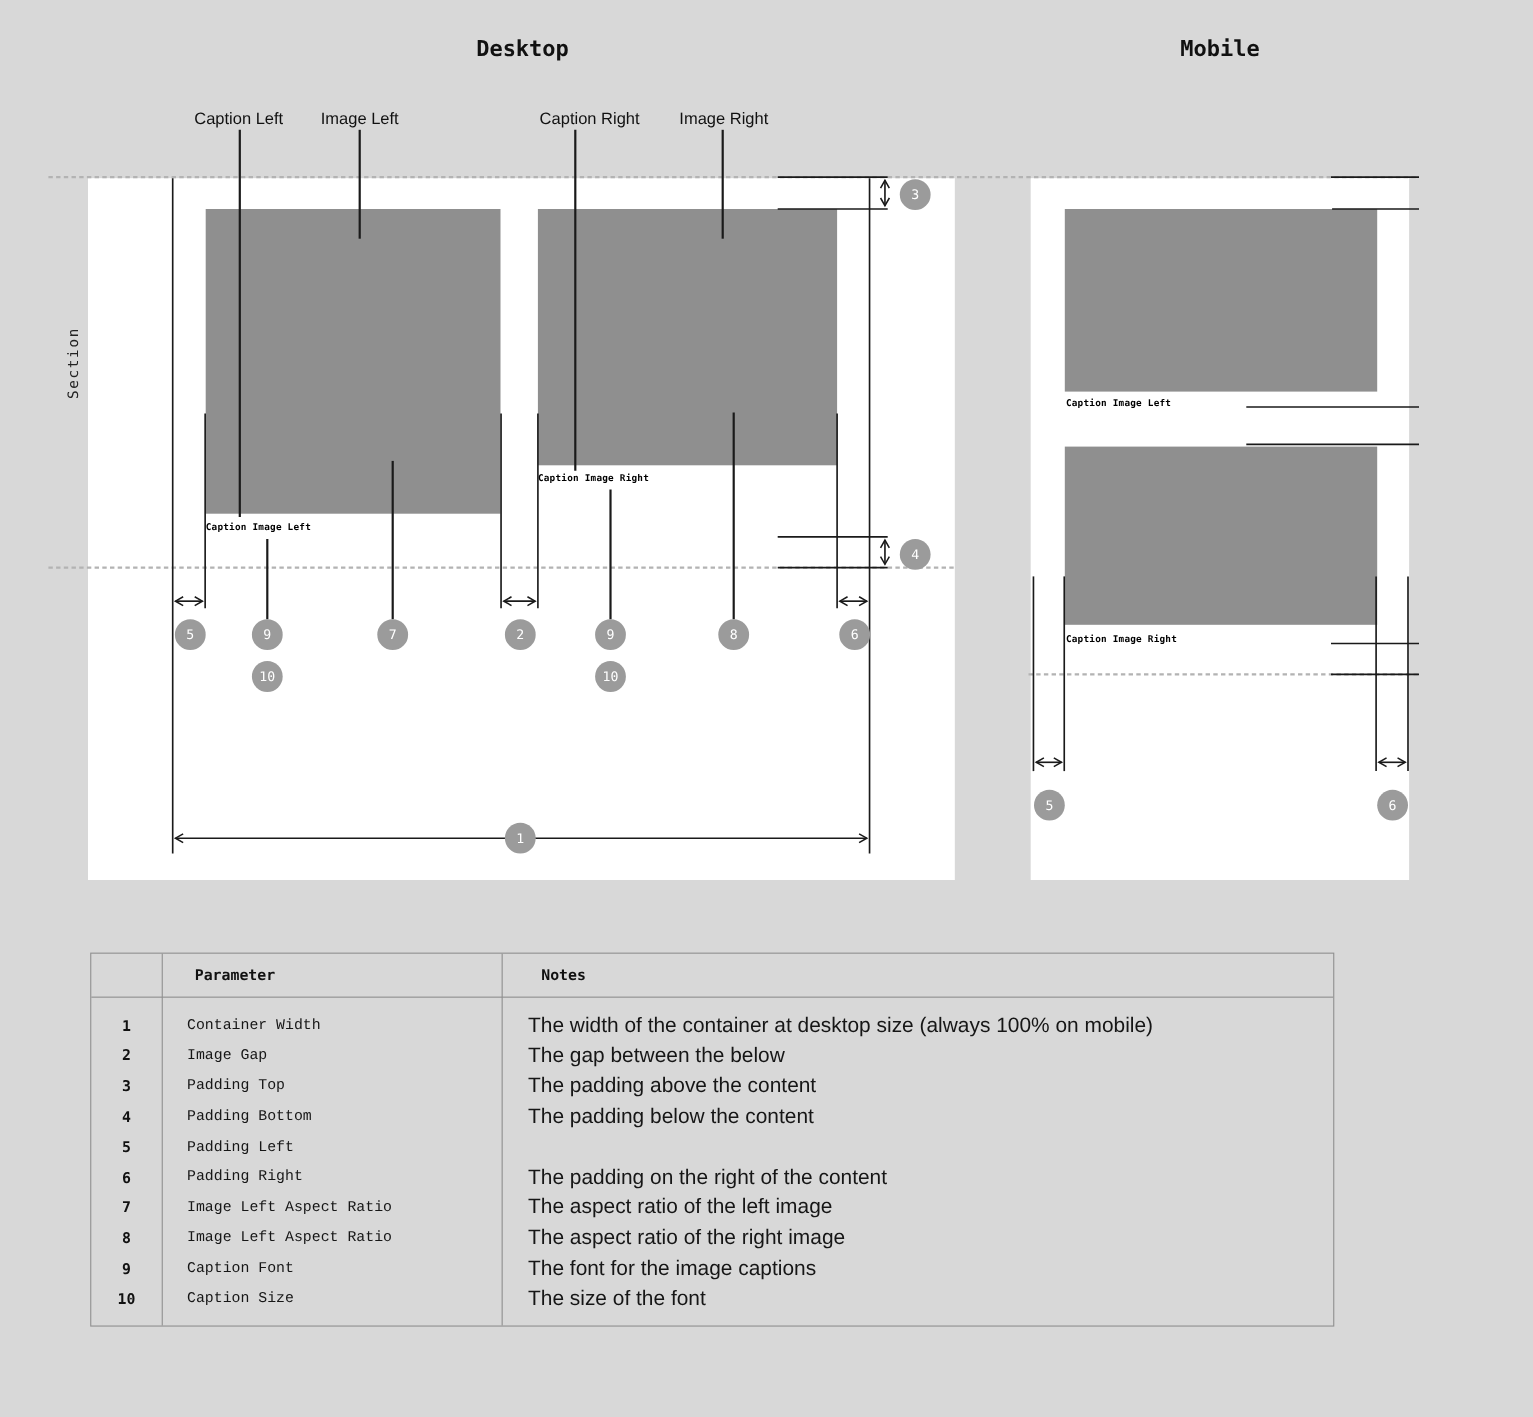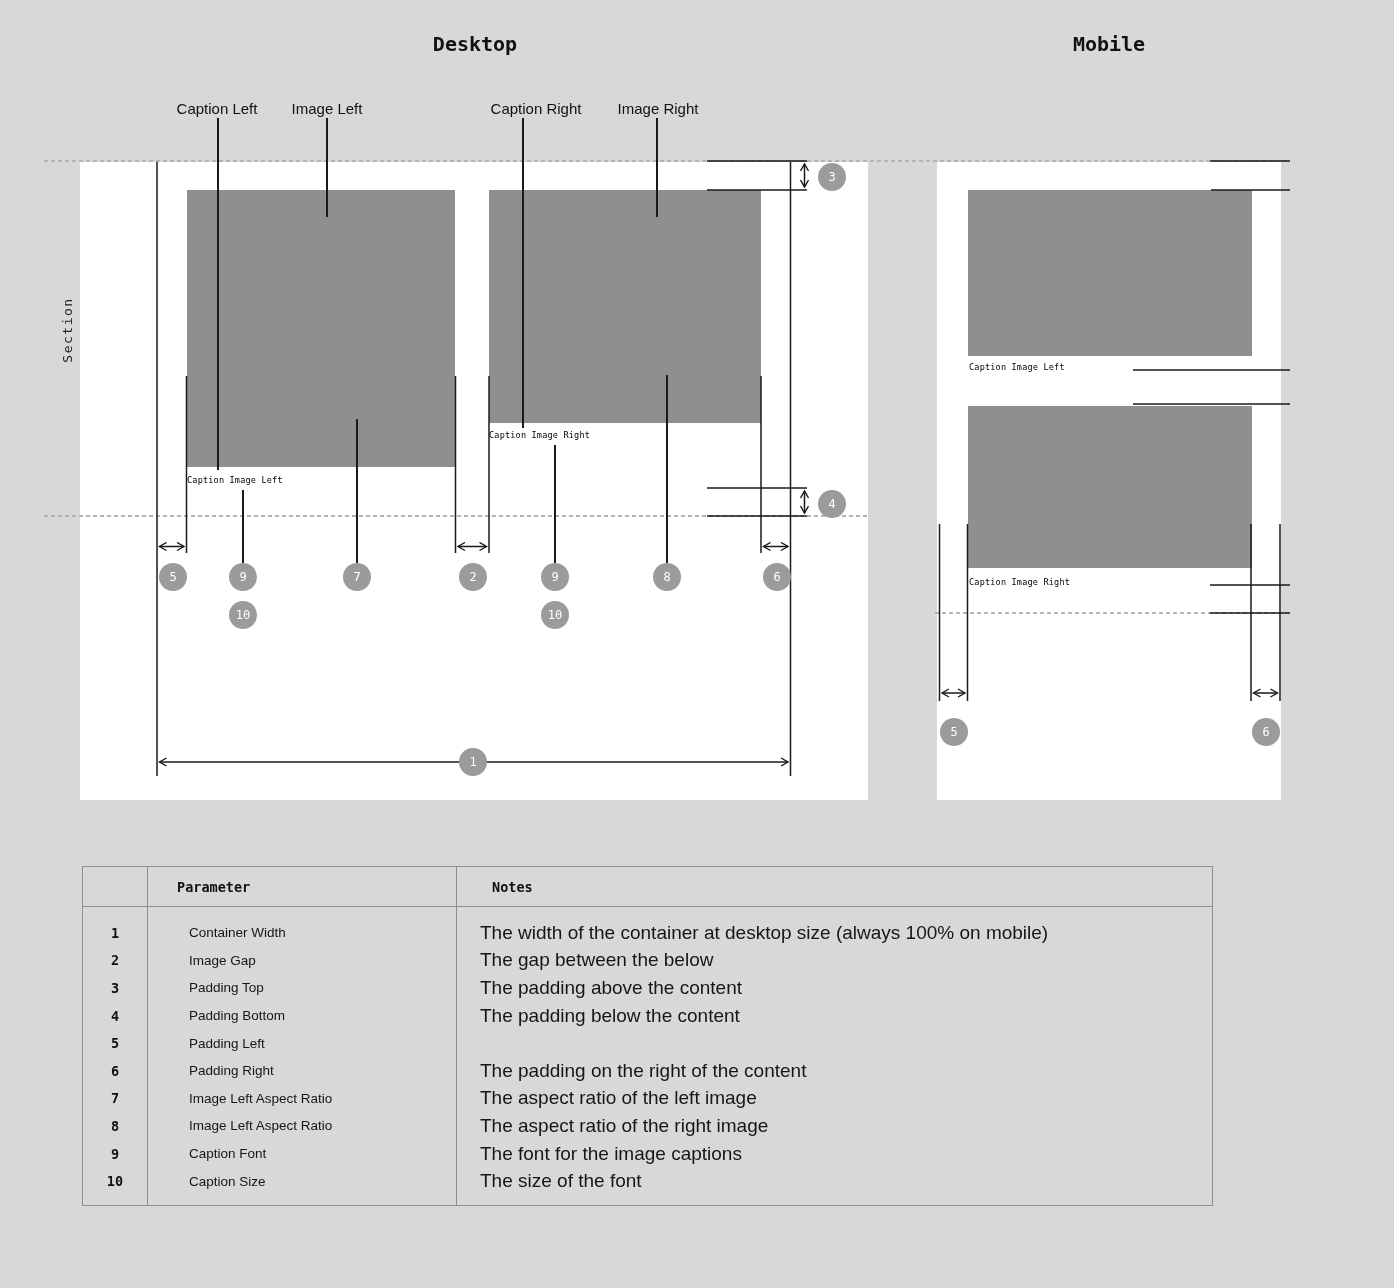--- a/index.html
+++ b/index.html
@@ -21,21 +21,21 @@
     font-size:15px; color:#111; white-space:nowrap;
   }
   .section-label {
     position:absolute; left:67px; top:330px;
     transform:translate(-50%,-50%) rotate(-90deg);
     font-family:"DejaVu Sans Mono", monospace; font-size:13px;
     letter-spacing:1.5px; color:#222; white-space:nowrap;
   }
   .caption {
     position:absolute;
-    font-family:"DejaVu Sans Mono", monospace; font-weight:normal;
+    font-family:"DejaVu Sans Mono", monospace; font-weight:bold;
     font-size:8.5px; letter-spacing:0.2px; color:#000; white-space:nowrap;
   }
   svg.overlay { position:absolute; left:0; top:0; pointer-events:none; }
   .badge {
     position:absolute; width:28px; height:28px; border-radius:50%;
     background:#9b9b9b; color:#ffffff;
     font-family:"DejaVu Sans Mono", monospace; font-size:12px;
     display:flex; align-items:center; justify-content:center;
     line-height:1;
   }
@@ -58,21 +58,21 @@
   .spec-body { padding-top:12px; }
   .spec-row {
     display:grid; grid-template-columns:64px 309px 1fr; height:27.6px;
     align-items:center;
   }
   .cell-num {
     text-align:center; font-family:"DejaVu Sans Mono", monospace;
     font-weight:bold; font-size:13.5px; color:#111;
   }
   .cell-param {
-    padding-left:42px; font-family:Liberation Sans, sans-serif;
+    padding-left:23px; font-family:Liberation Mono, monospace;
     font-size:13.5px; color:#161616; white-space:nowrap;
   }
   .cell-notes {
     padding-left:24px; font-size:19px; color:#161616; white-space:nowrap;
   }
 </style>
 </head>
 <body>
 
 <div id="canvas">

